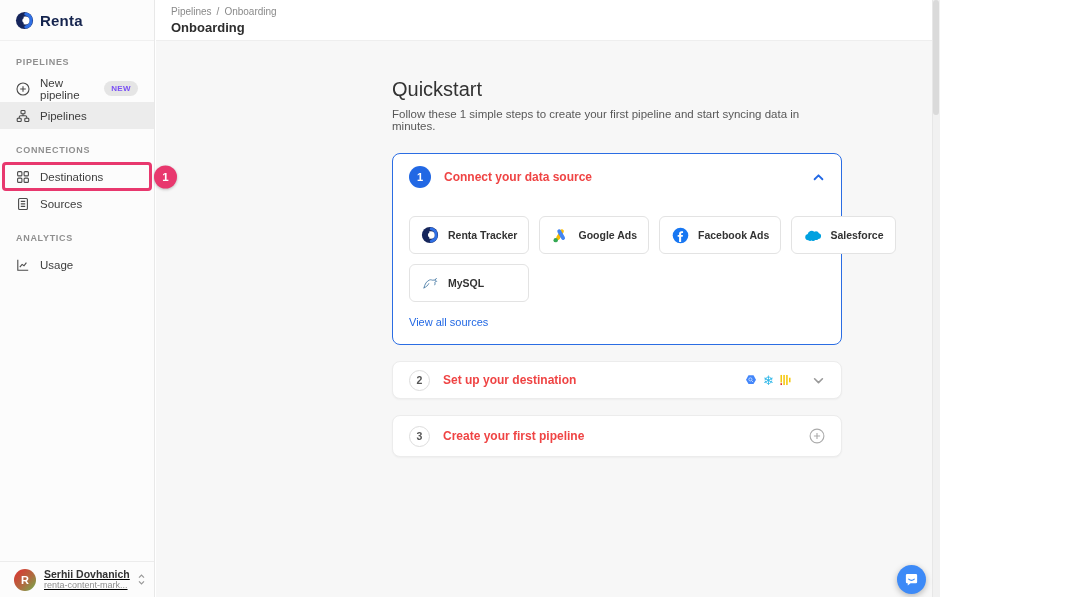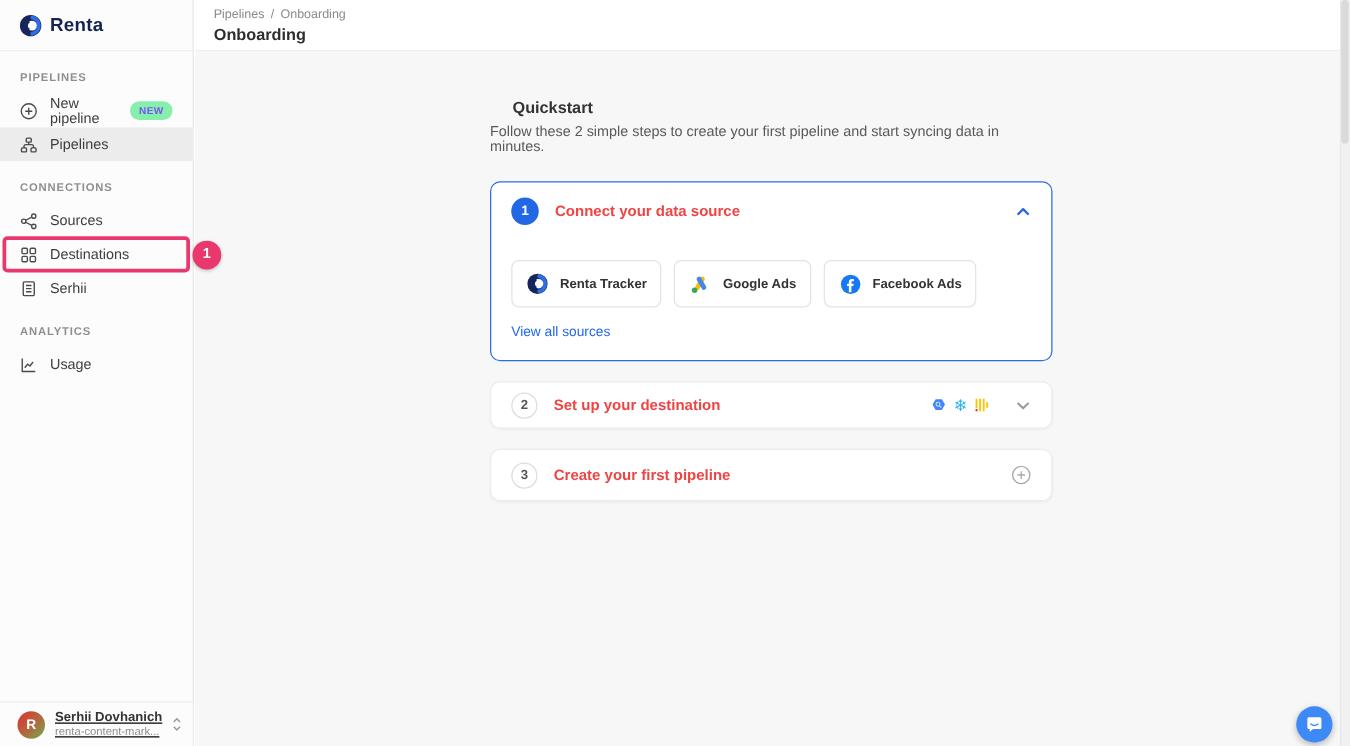--- a/index.html
+++ b/index.html
@@ -1,46 +1,46 @@
 <!DOCTYPE html>
 <html><head>
 <meta charset="utf-8">
 <style>
   * { margin:0; padding:0; box-sizing:border-box; }
   html,body { width:1080px; height:597px; overflow:hidden; font-family:"Liberation Sans", sans-serif; background:#fff; }
-  .stage { position:relative; width:1080px; height:597px; overflow:hidden; }
+  .stage { position:relative; width:940px; height:597px; overflow:hidden; }
 
   
   .sidebar { position:absolute; left:0; top:0; width:155px; height:597px; background:#fcfcfc; border-right:1px solid #e8e8e8; z-index:5; }
   .logo-row { height:41px; display:flex; align-items:center; gap:6px; padding:0 15px; border-bottom:1px solid #f0f0f0; }
   .logo-text { font-size:15px; font-weight:700; color:#15244e; letter-spacing:.2px; }
   .section-label { margin:16px 16px 8px; font-size:9px; font-weight:700; color:#8f8f8f; letter-spacing:.7px; }
   .nav-item { position:relative; height:27px; display:flex; align-items:center; gap:10px; padding:0 16px; font-size:11.5px; color:#3d3d3d; cursor:pointer; }
   .nav-item.active { background:#ececec; }
   .nav-icon { width:14px; display:flex; justify-content:center; flex:0 0 14px; }
-  .badge-new { margin-left:auto; background:#86efac; color:#7a4ff5; font-size:8px; font-weight:700; letter-spacing:.4px; padding:3px 7px; border-radius:8px; }
+  .badge-new { margin-left:auto; background:#e5e5e5; color:#7a4ff5; font-size:8px; font-weight:700; letter-spacing:.4px; padding:3px 7px; border-radius:8px; }
   .annot-box { position:absolute; left:2px; right:2px; top:-1px; bottom:-1px; border:3px solid #e8386e; border-radius:4px; pointer-events:none; }
   .annot-badge { position:absolute; right:-23px; top:50%; transform:translateY(-50%); width:23px; height:23px; background:#e8386e; border-radius:50%; color:#fff; font-size:11.5px; font-weight:700; display:flex; align-items:center; justify-content:center; box-shadow:0 1px 3px rgba(0,0,0,.25); z-index:10; }
   .user-row { position:absolute; left:0; right:0; bottom:0; height:36px; border-top:1px solid #ececec; display:flex; align-items:center; gap:8px; padding:0 8px 0 14px; background:#fcfcfc; cursor:pointer; }
   .avatar { width:22px; height:22px; border-radius:50%; background:linear-gradient(135deg,#cf4436 20%,#b06a3f 55%,#7da04a 90%); color:#fff; font-size:11px; font-weight:700; display:flex; align-items:center; justify-content:center; flex:0 0 22px; }
   .user-texts { display:flex; flex-direction:column; line-height:1.15; min-width:0;text-decoration:underline; }
   .user-name { font-size:10.5px; font-weight:700; color:#333; white-space:nowrap; }
   .user-org { font-size:9px; color:#8d8d8d; white-space:nowrap; }
   .user-caret { margin-left:auto; display:flex; }
 
   
   .topbar { position:absolute; left:156px; right:0; top:0; height:41px; background:#fff; border-bottom:1px solid #eeeeee; padding:6px 0 0 15px; z-index:2; }
   .breadcrumb { display:flex; gap:5px; font-size:10px; color:#8a8a8a; }
   .breadcrumb .crumb { cursor:pointer; }
   .page-title { margin-top:3px; font-size:13px; font-weight:700; color:#2d2d2d; }
 
   
   .main { position:absolute; left:156px; right:0; top:41px; bottom:0; background:#f7f7f7; z-index:1; }
   .content { position:absolute; left:236px; top:37px; width:450px; }
-  .qs-title { font-size:13px; font-weight:700; color:#323232;margin-left:18px; }
+  .qs-title { font-size:20px; font-weight:400; color:#323232; }
   .qs-sub { margin-top:7px; font-size:11.5px; color:#585858; }
 
   .card1 { margin-top:21px; background:#fff; border:1.5px solid #2b6de3; border-radius:8px; }
   .s1-header { height:46px; display:flex; align-items:center; gap:13px; padding:0 16px; cursor:pointer; }
   .num-blue { width:22px; height:22px; border-radius:50%; background:#2268e4; color:#fff; font-size:11px; font-weight:700; display:flex; align-items:center; justify-content:center; flex:0 0 22px; }
   .step-title { font-size:12px; font-weight:700; color:#ef4444; }
   .chev-right { margin-left:auto; display:flex; cursor:pointer; }
   .tiles { display:grid; grid-template-columns:repeat(4,1fr); gap:10px; padding:16px 16px 0; }
   .tile { height:38px; border:1px solid #e3e3e3; border-radius:6px; background:#fff; display:flex; align-items:center; gap:9px; padding:0 11px; cursor:pointer; }
   .tile-logo { display:flex; align-items:center; justify-content:center; width:18px; flex:0 0 18px; }
@@ -97,31 +97,20 @@
             <rect x="1.2" y="9.3" width="4" height="3.2" rx=".8"></rect>
             <rect x="8.8" y="9.3" width="4" height="3.2" rx=".8"></rect>
             <path d="M7 4.7v2M3.2 9.3V8.2c0-.8.6-1.5 1.5-1.5h4.6c.9 0 1.5.7 1.5 1.5v1.1"></path>
           </svg>
       </span>
       <span>Pipelines</span>
     </div>
 
     <div class="section-label">CONNECTIONS</div>
 
-    <div class="nav-item">
-      <span class="nav-icon">
-        <svg width="14" height="14" viewBox="0 0 14 14" fill="none" stroke="#4a4a4a" stroke-width="1.1">
-            <circle cx="11" cy="2.9" r="1.7"></circle>
-            <circle cx="3" cy="7" r="1.7"></circle>
-            <circle cx="11" cy="11.1" r="1.7"></circle>
-            <path d="M4.6 6.2l4.8-2.5M4.6 7.8l4.8 2.5"></path>
-          </svg>
-      </span>
-      <span>Sources</span>
-    </div>
 
     <div class="nav-item">
       <span class="nav-icon">
         <svg width="14" height="14" viewBox="0 0 14 14" fill="none" stroke="#4a4a4a" stroke-width="1.1">
             <rect x="1.6" y="1.6" width="4.3" height="4.3" rx="1"></rect>
             <rect x="8.1" y="1.6" width="4.3" height="4.3" rx="1"></rect>
             <rect x="1.6" y="8.1" width="4.3" height="4.3" rx="1"></rect>
             <rect x="8.1" y="8.1" width="4.3" height="4.3" rx="1"></rect>
           </svg>
       </span>
@@ -130,21 +119,21 @@
       <span class="annot-badge">1</span>
     </div>
 
     <div class="nav-item">
       <span class="nav-icon">
         <svg width="14" height="14" viewBox="0 0 14 14" fill="none" stroke="#4a4a4a" stroke-width="1.1">
             <rect x="2.6" y="1.5" width="8.8" height="11" rx="1"></rect>
             <path d="M4.8 4.4h4.4M4.8 6.9h4.4M4.8 9.4h4.4"></path>
           </svg>
       </span>
-      <span>Serhii</span>
+      <span>Sources</span>
     </div>
 
     <div class="section-label">ANALYTICS</div>
 
     <div class="nav-item">
       <span class="nav-icon">
         <svg width="14" height="14" viewBox="0 0 14 14" fill="none" stroke="#4a4a4a" stroke-width="1.1">
             <path d="M1.8 1.8v10.4h10.4"></path>
             <path d="M3.8 9.2l2.3-2.8 1.9 1.4 2.4-3.2"></path>
           </svg>
@@ -172,21 +161,21 @@
       <span class="crumb">Pipelines</span>
       <span>/</span>
       <span>Onboarding</span>
     </div>
     <div class="page-title">Onboarding</div>
   </div>
 
   <div class="main">
     <div class="content">
       <div class="qs-title">Quickstart</div>
-      <div class="qs-sub">Follow these 2 simple steps to create your first pipeline and start syncing data in minutes.</div>
+      <div class="qs-sub">Follow these 1 simple steps to create your first pipeline and start syncing data in minutes.</div>
 
       <div class="card1">
         <div class="s1-header">
           <span class="num-blue">1</span>
           <span class="step-title">Connect your data source</span>
           <span class="chev-right">
             <svg width="13" height="13" viewBox="0 0 12 12" fill="none" stroke="#2268e4" stroke-width="1.7" stroke-linecap="round" stroke-linejoin="round">
                 <path d="M2.4 7.6L6 4l3.6 3.6"></path>
               </svg>
           </span>
@@ -215,20 +204,38 @@
             <span class="tile-label">Google Ads</span>
           </div>
           <div class="tile">
             <span class="tile-logo">
               <svg width="17" height="17" viewBox="0 0 24 24">
                   <circle cx="12" cy="12" r="11" fill="#1877f2"></circle>
                   <path d="M15.6 8.6h-1.7c-.6 0-1 .4-1 1v1.6h2.6l-.4 2.7h-2.2V21h-2.9v-7.1H8v-2.7h2V9.4c0-2.1 1.3-3.4 3.3-3.4h2.3z" fill="#fff"></path>
                 </svg>
             </span>
             <span class="tile-label">Facebook Ads</span>
+          </div>
+          <div class="tile">
+            <span class="tile-logo">
+              <svg width="19" height="14" viewBox="0 0 24 17">
+                  <path d="M7 15.6a4.3 4.3 0 0 1-.7-8.5A5.1 5.1 0 0 1 15 4.3a3.8 3.8 0 0 1 2.4-.9 4 4 0 0 1 3.8 2.8 3.8 3.8 0 0 1-.7 7.5 4.6 4.6 0 0 1-4.2 1.5 3.6 3.6 0 0 1-4.6.6 4.5 4.5 0 0 1-4.7-.2z" fill="#00a1e0"></path>
+                </svg>
+            </span>
+            <span class="tile-label">Salesforce</span>
+          </div>
+          <div class="tile">
+            <span class="tile-logo">
+              <svg width="18" height="18" viewBox="0 0 24 24" fill="none" stroke="#4e7fa8" stroke-width="1.2" stroke-linecap="round" stroke-linejoin="round">
+                  <path d="M4 18.5c.8-4.8 3.6-9.3 7.6-10.6 1.9-.6 2.8.4 4.3.4 1.1 0 1.8-.6 2.8-.3 1.3.4 2.2 1.8 2.2 1.8l-1.6.4c-.8.2-1 .9-.7 1.6.4 1 .3 2-.2 2.7"></path>
+                  <path d="M4 18.5c3-1.2 5.2-3.2 6.3-5.6"></path>
+                  <path d="M18.9 8l1.6-2.2"></path>
+                </svg>
+            </span>
+            <span class="tile-label">MySQL</span>
           </div>
         </div>
 
         <span class="view-all">View all sources</span>
       </div>
 
       <div class="step-card">
         <span class="num-gray">2</span>
         <span class="step-title">Set up your destination</span>
         <span class="dest-icons">

